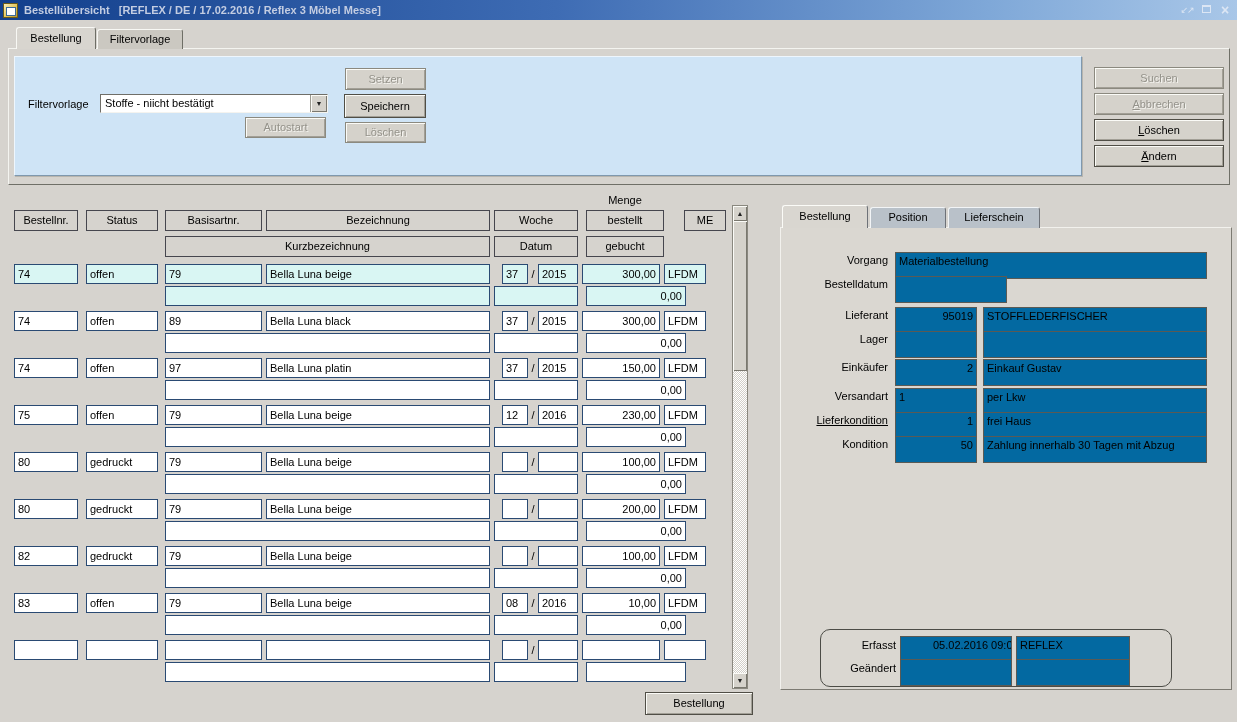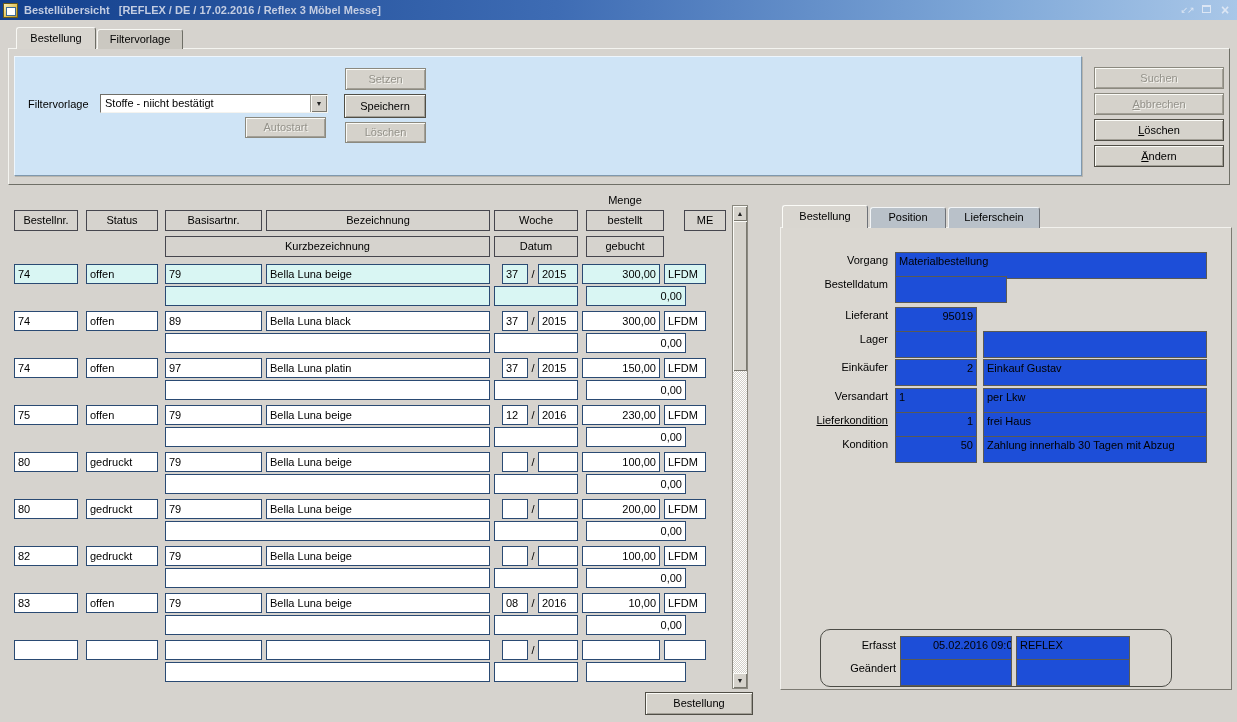--- a/index.html
+++ b/index.html
@@ -87,21 +87,21 @@
 
   
   .dpanel { left:780px; top:205px; width:452px; height:485px; }
   .dtab { position:absolute; text-align:center; background:#b9c1c9;
     border:1px solid; border-color:#f2f4f6 #6e7278 #b9c1c9 #f2f4f6;
     border-bottom:none; border-radius:3px 3px 0 0; }
   .dtab.active { background:#d9d6d0; border-color:#fbfbf7 #6e7278 #d9d6d0 #fbfbf7; }
   .dcontent { position:absolute; left:0; top:22px; width:452px; height:463px; background:#dad7d1;
     border:1px solid; border-color:#f2f1ed #7c7a72 #7c7a72 #f2f1ed; }
   .dlabel { position:absolute; text-align:right; }
-  .dfield { position:absolute; background:#1d4ed8; border:1px solid #5a5a54;
+  .dfield { position:absolute; background:#0369a1; border:1px solid #5a5a54;
     height:27px; line-height:16px; padding:0 3px; overflow:hidden; white-space:nowrap; }
   .groupbox { position:absolute; border:1px solid #4c4c46; border-radius:10px; }
 </style>
 </head>
 <body>
 
 <div class="titlebar abs">
   <div class="app-icon"></div>
   <div class="title">Bestellübersicht   [REFLEX / DE / 17.02.2016 / Reflex 3 Möbel Messe]</div>
   <div class="win-controls">
@@ -338,20 +338,21 @@
   <div class="dcontent"></div>
 
   <div class="dlabel" style="left:0; top:49px; width:108px;">Vorgang</div>
   <div class="dfield" style="left:115px; top:47px; width:312px;">Materialbestellung</div>
 
   <div class="dlabel" style="left:0; top:73px; width:108px;">Bestelldatum</div>
   <div class="dfield" style="left:115px; top:71px; width:112px;"></div>
 
   <div class="dlabel" style="left:0; top:104px; width:108px;">Lieferant</div>
   <div class="dfield num" style="left:115px; top:102px; width:82px;">95019</div>
+  <div class="dfield" style="left:203px; top:102px; width:224px;">STOFFLEDERFISCHER</div>
 
   <div class="dlabel" style="left:0; top:128px; width:108px;">Lager</div>
   <div class="dfield num" style="left:115px; top:126px; width:82px;"></div>
   <div class="dfield" style="left:203px; top:126px; width:224px;"></div>
 
   <div class="dlabel" style="left:0; top:156px; width:108px;">Einkäufer</div>
   <div class="dfield num" style="left:115px; top:154px; width:82px;">2</div>
   <div class="dfield" style="left:203px; top:154px; width:224px;">Einkauf Gustav</div>
 
   <div class="dlabel" style="left:0; top:185px; width:108px;">Versandart</div>

